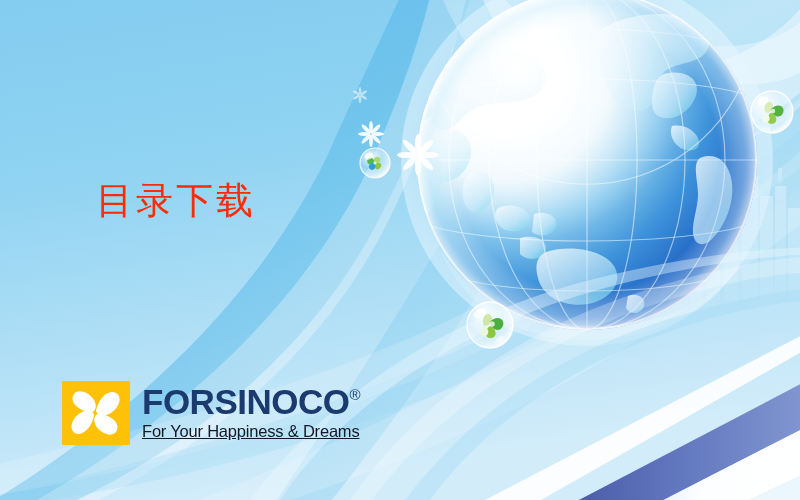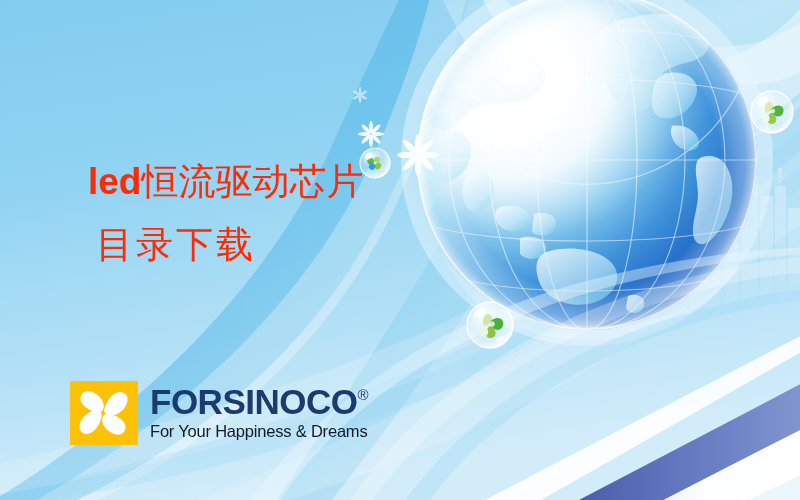--- a/index.html
+++ b/index.html
@@ -57,21 +57,21 @@
     padding-left: 96px;
     margin-top: 22px;
     letter-spacing: 3px;
     white-space: nowrap;
     font-family: Liberation Mono, monospace;
   }
 
   
   #logo {
     position: absolute;
-    left: 70px;
+    left: 62px;
     top: 381px;
     z-index: 45;
     display: flex;
     align-items: center;
   }
   #logo-mark {
     width: 68px;
     height: 64px;
     background: #fdc108;
     flex: 0 0 auto;
@@ -101,20 +101,21 @@
     margin-top: 2px;
     font-weight: 400;
   }
   #brand-tagline {
     font-size: 16.5px;
     color: #121a28;
     letter-spacing: -0.2px;
     margin-top: 3px;
     white-space: nowrap;
     font-family: "Liberation Sans", sans-serif;
+    text-decoration: underline;
   }
 </style>
 </head>
 <body>
 
 <div id="banner">
 
   <svg class="art" viewBox="0 0 800 500" preserveAspectRatio="none" xmlns="http://www.w3.org/2000/svg">
     <defs>
 
@@ -411,21 +412,20 @@
           <path d="M -2 2 C 6 6, 7 17, -2 17 C -9 17, -10 7, -2 2 Z" fill="#93ca4a"></path>
           <path d="M -11 4 C -4 4, -2 12, -8 15 C -14 18, -17 9, -11 4 Z" fill="#f0fae4"></path>
           <circle cx="0" cy="0" r="3" fill="#ffffff" opacity="0.75"></circle>
         </g>
         <ellipse cx="763" cy="101" rx="6" ry="4" fill="#ffffff" opacity="0.75" transform="rotate(-32 763 101)"></ellipse>
       </g>
     </g>
   </svg>
 
   <div class="headline">
-    <div class="line1"><span class="latin">led</span><span>恒流驱动芯片</span></div>
     <div class="line2">目录下载</div>
   </div>
 
   <div id="logo">
     <div id="logo-mark">
       <svg viewBox="0 0 68 64" width="68" height="64" xmlns="http://www.w3.org/2000/svg">
         <g fill="#ffffff">
 
           <path d="M 34 30 C 36 18, 46 8, 54 12 C 61 16, 57 28, 47 33 C 41 36, 36 35, 34 30 Z"></path>
 

